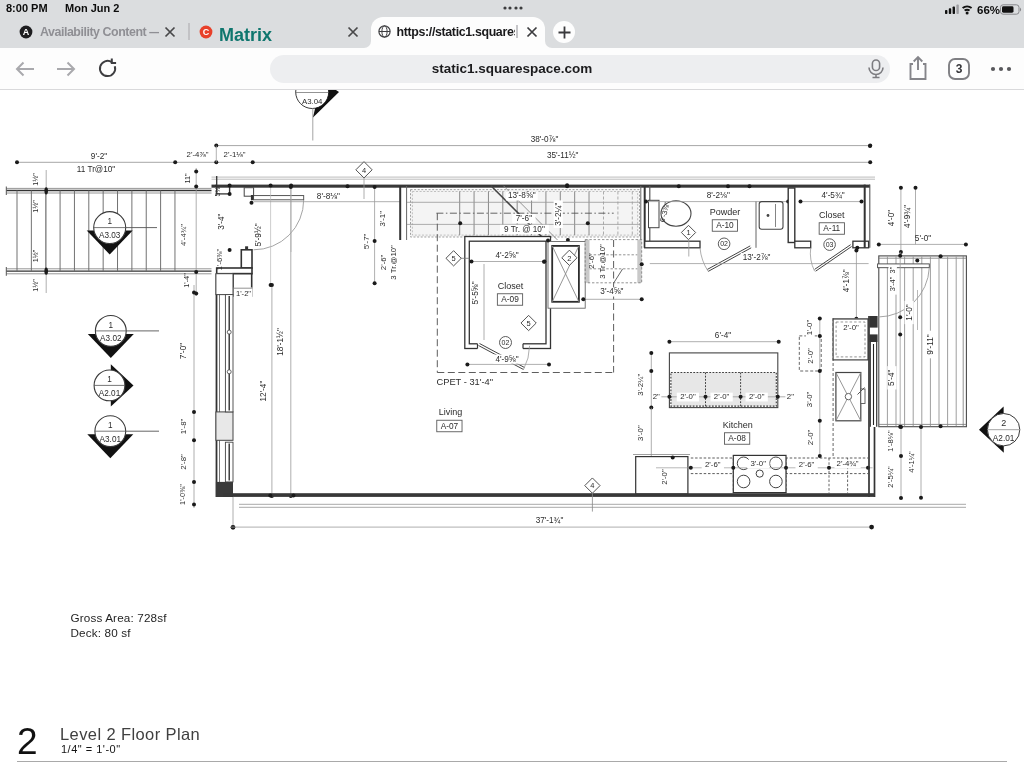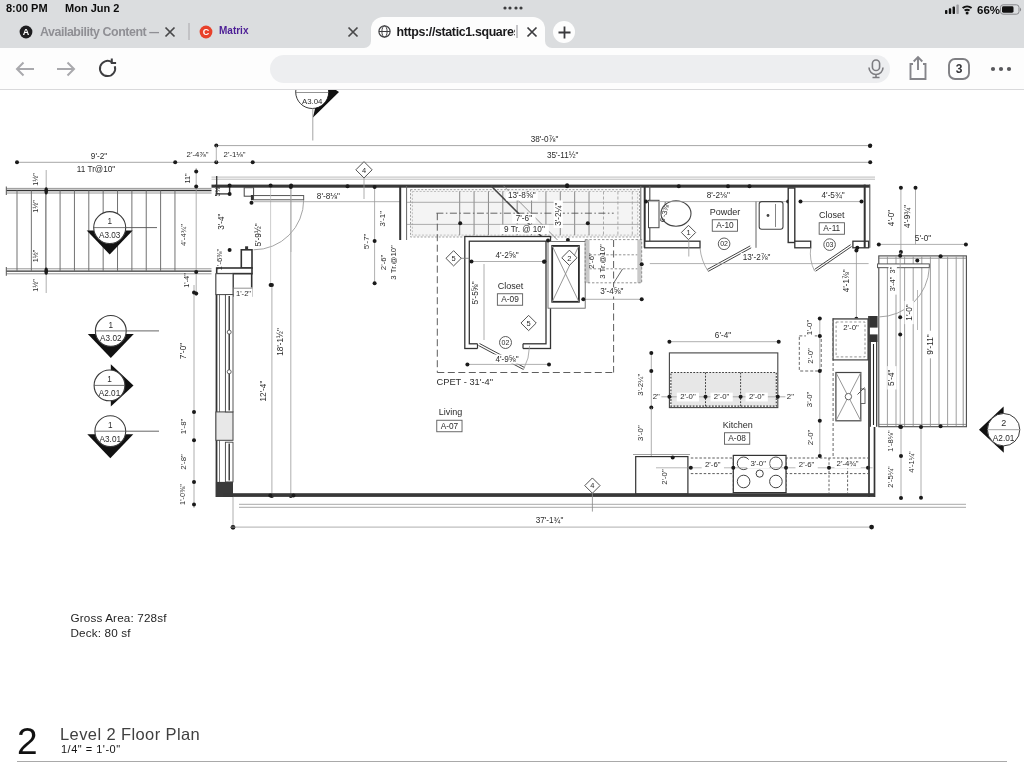--- a/index.html
+++ b/index.html
@@ -569,21 +569,21 @@
  </svg>
  <span class="abs" style="left:40px;top:25.2px;font-size:12.4px;font-weight:bold;color:#8f8f94;letter-spacing:-0.45px;width:119px;overflow:hidden;white-space:nowrap">Availability Content — A</span>
  <svg class="abs" style="left:164px;top:26px" width="12" height="12" viewBox="0 0 12 12">
    <path d="M 1.5,1.5 L 10.5,10.5 M 10.5,1.5 L 1.5,10.5" stroke="#48484a" stroke-width="1.7"></path>
  </svg>
  <div class="abs" style="left:188px;top:23px;width:1.5px;height:17px;background:#c2c2c5"></div>
  <svg class="abs" style="left:199px;top:25px" width="14" height="14" viewBox="0 0 14 14">
    <circle cx="7" cy="7" r="6.4" fill="#e8402a"></circle>
    <text x="7" y="10.2" font-size="9" font-weight="bold" fill="#fff" text-anchor="middle">C</text>
  </svg>
- <span class="abs" style="left:219px;top:24.8px;font-size:10px;font-weight:bold;color:#4c1d95">Matrix</span>
+ <span class="abs" style="left:219px;top:24.8px;font-size:18px;font-weight:bold;color:#0f766e">Matrix</span>
  <svg class="abs" style="left:347px;top:26px" width="12" height="12" viewBox="0 0 12 12">
    <path d="M 1.5,1.5 L 10.5,10.5 M 10.5,1.5 L 1.5,10.5" stroke="#48484a" stroke-width="1.7"></path>
  </svg>
 
  <svg class="abs" style="left:378px;top:25px" width="13" height="13" viewBox="0 0 13 13">
    <circle cx="6.5" cy="6.5" r="5.6" fill="none" stroke="#3e3e41" stroke-width="1.2"></circle>
    <ellipse cx="6.5" cy="6.5" rx="2.6" ry="5.6" fill="none" stroke="#3e3e41" stroke-width="1"></ellipse>
    <path d="M 1,6.5 H 12" stroke="#3e3e41" stroke-width="1"></path>
  </svg>
  <span class="abs" style="left:396.5px;top:25.2px;font-size:12.4px;font-weight:bold;color:#19191b;letter-spacing:-0.35px;width:118px;overflow:hidden;white-space:nowrap">https://static1.squares</span>
@@ -615,17 +615,18 @@
  </svg>
  <svg class="abs" style="left:947px;top:57px" width="24" height="24" viewBox="0 0 24 24">
    <rect x="2" y="2" width="20" height="20" rx="6" fill="none" stroke="#7f7f83" stroke-width="1.9"></rect>
    <text x="12" y="16.4" font-size="12" font-weight="bold" fill="#343438" text-anchor="middle">3</text>
  </svg>
  <svg class="abs" style="left:988px;top:65px" width="26" height="8" viewBox="0 0 26 8">
    <circle cx="5" cy="4" r="2.1" fill="#58585c"></circle>
       <circle cx="13" cy="4" r="2.1" fill="#58585c"></circle>
       <circle cx="21" cy="4" r="2.1" fill="#58585c"></circle>
  </svg>
+ <div id="urltxt">static1.squarespace.com</div>
 </div>
 <div id="title2">2</div>
 <div id="titleL">Level 2 Floor Plan</div>
 <div id="titleS">1/4" = 1'-0"</div>
 <div id="hr"></div>
 
 </body></html>

